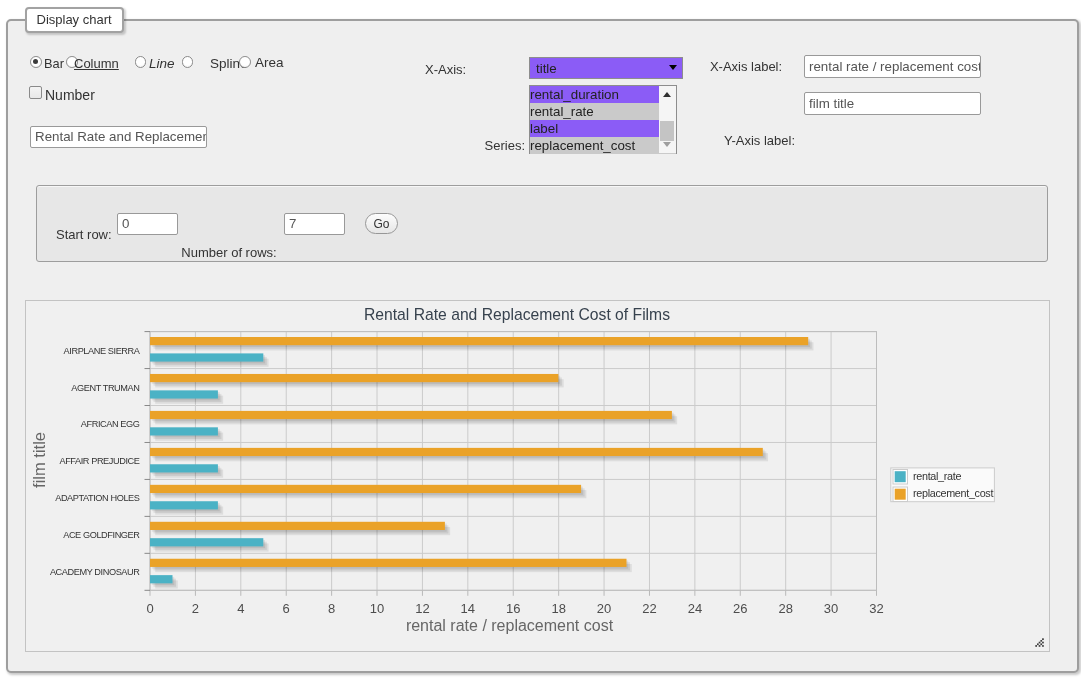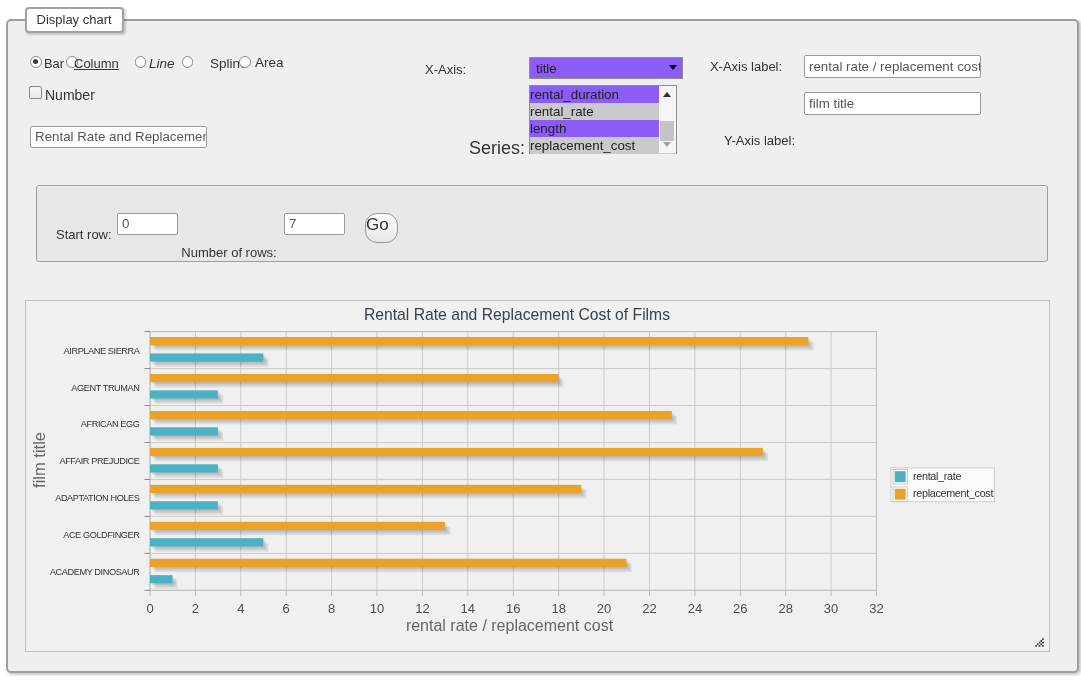--- a/index.html
+++ b/index.html
@@ -23,23 +23,23 @@
   background:radial-gradient(circle at 50% 35%, #fff 55%, #ececec 100%); }
 .radio.sel::after { content:""; position:absolute; left:2.4px; top:2.4px; width:5px; height:5px;
   border-radius:50%; background:#3b3b3b; }
 .check { position:absolute; width:13px; height:13px; border:1px solid #8a8a8a; border-radius:2px;
   background:linear-gradient(#f4f4f4,#e8e8e8); }
 .selectbox { position:absolute; background:#8b5cf6; border:1px solid #8d8d8d; font-size:13.33px; color:#222; }
 .selarrow { position:absolute; width:0; height:0; border-left:4px solid transparent;
   border-right:4px solid transparent; border-top:5px solid #000; }
 .panel2 { position:absolute; left:36px; top:185px; width:1012px; height:77px;
   background:#e7e7e7; border:1px solid #9d9d9d; border-radius:3px; box-shadow:inset 0 1px 0 #f7f7f7; }
-.gobtn { position:absolute; left:365px; top:213px; width:33px; height:30px; border:1px solid #979797;
-  border-radius:12px; background:linear-gradient(#fdfdfd,#e6e6e6); text-align:left;
-  font-size:17px; color:#333; line-height:21px; }
+.gobtn { position:absolute; left:365px; top:213px; width:33px; height:21px; border:1px solid #979797;
+  border-radius:12px; background:linear-gradient(#fdfdfd,#e6e6e6); text-align:center;
+  font-size:12px; color:#333; line-height:21px; }
 .chartpanel { position:absolute; left:25px; top:300px; width:1024.5px; height:351.5px;
   background:#f0f0f0; border:1px solid #c3c3c3; }
 .listrow { height:17px; line-height:17px; font-size:13.33px; color:#222; white-space:nowrap; overflow:hidden;}
 .listrow.sel { background:#cacaca; }
 </style>
 </head>
 <body>
 <div id="page">
   <div class="fieldset"></div>
   <div class="legendbox">Display chart</div>
@@ -57,25 +57,25 @@
 
   <div class="check" style="left:29px; top:86px;"></div>
   <div class="lbl" style="left:45px; top:87px;">Number</div>
 
   <div class="txt" style="left:30px; top:126px; width:177px; height:22px;">Rental Rate and Replacement Cost of Films</div>
 
   <div class="lbl" style="left:425px; top:62px; width:100px; font-size:13px;">X-Axis:</div>
   <div class="selectbox" style="left:529px; top:57px; width:154px; height:21.5px; line-height:21px; padding-left:6px;">title</div>
   <div class="selarrow" style="left:669px; top:65px;"></div>
 
-  <div class="lbl" style="left:425px; top:137.5px; width:100px; text-align:right; font-size:18px;">Series:</div>
+  <div class="lbl" style="left:425px; top:137.5px; width:100px; text-align:right; font-size:13px;">Series:</div>
   <div class="selectbox" style="left:529px; top:85px; width:148px; height:69px;">
     <div class="listrow">rental_duration</div>
     <div class="listrow sel">rental_rate</div>
-    <div class="listrow">length</div>
+    <div class="listrow">label</div>
     <div class="listrow sel">replacement_cost</div>
 
     <div style="position:absolute; right:0; top:0; width:17px; height:67px; background:#f5f5f5;">
       <div style="position:absolute; left:4px; top:6px; width:0; height:0; border-left:4px solid transparent; border-right:4px solid transparent; border-bottom:5px solid #303030;"></div>
       <div style="position:absolute; left:1px; top:35px; width:14px; height:20px; background:#c4c4c4;"></div>
       <div style="position:absolute; left:4px; bottom:6px; width:0; height:0; border-left:4px solid transparent; border-right:4px solid transparent; border-top:5px solid #9e9e9e;"></div>
     </div>
   </div>
 
   <div class="lbl" style="left:696px; top:59px; width:100px; text-align:center; font-size:13px;">X-Axis label:</div>

